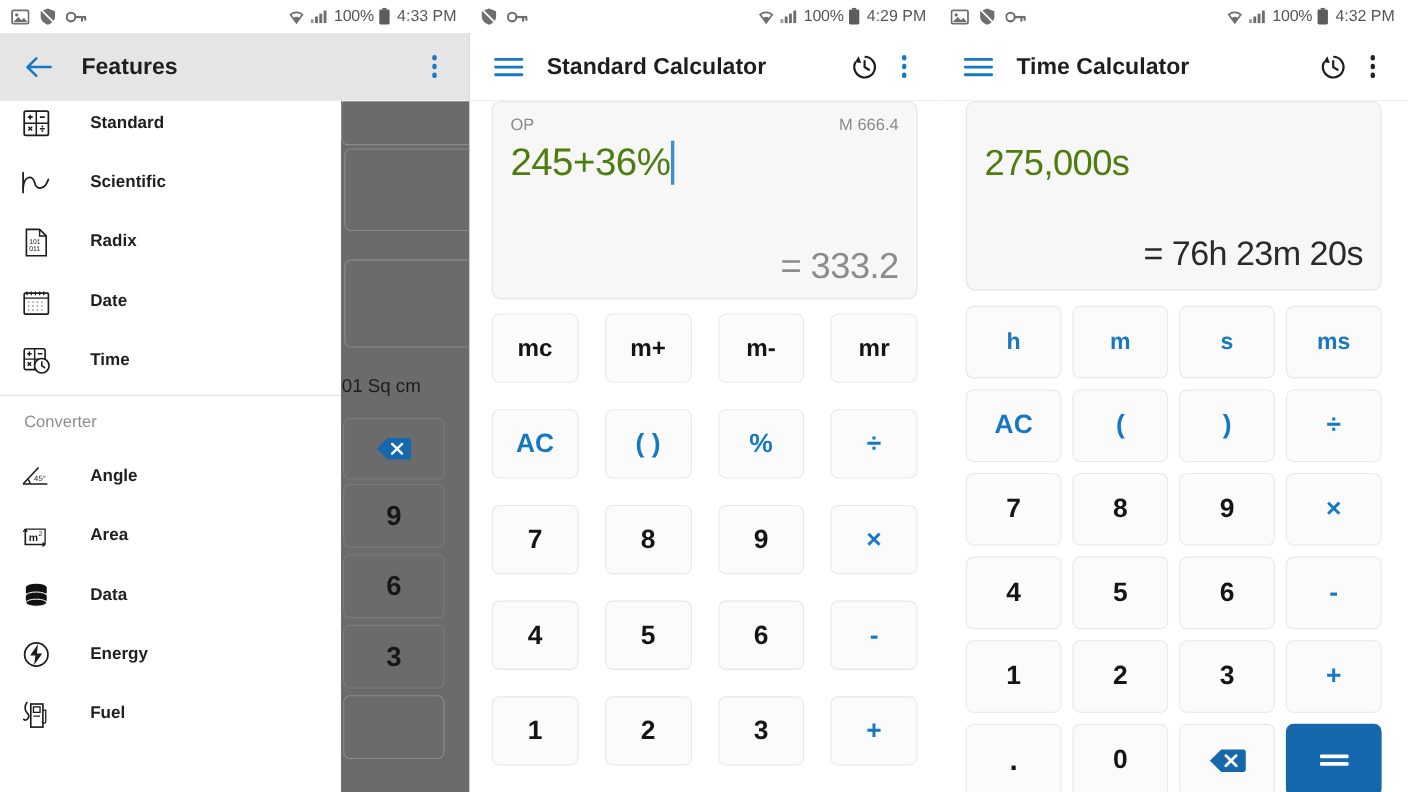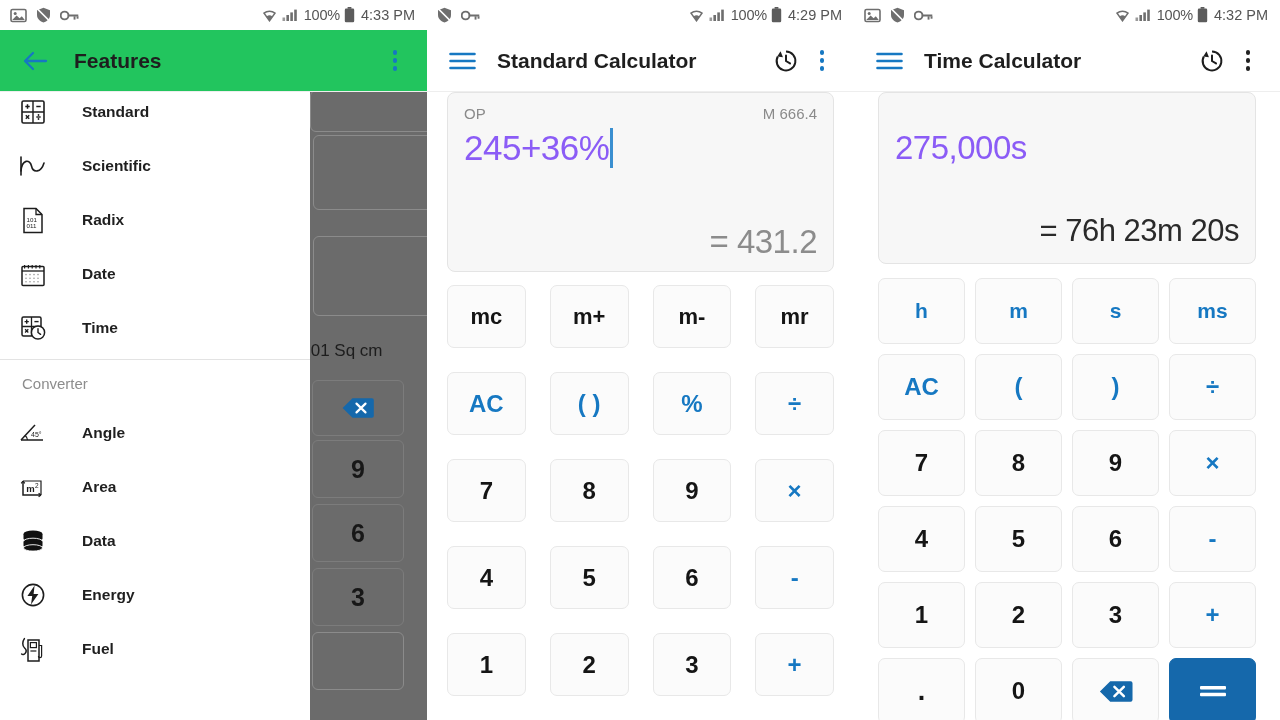--- a/index.html
+++ b/index.html
@@ -79,21 +79,21 @@
   
   .calc-body { position: absolute; top: 92px; left: 0; right: 0; bottom: 0; padding: 0 20px; }
   .panel-3 .calc-body { padding: 0 24px; }
   .display {
     position: relative; height: 180px; background: #f7f7f7;
     border: 1px solid #e4e4e4; border-radius: 8px; padding: 12px 16px 10px 16px;
   }
   .disp-top { display: flex; align-items: flex-start; font-size: 15px; color: #8a8a8a; }
   .disp-top .mem { margin-left: auto; }
   .expr {
-    margin-top: 6px; font-size: 35px; color: #8b5cf6;
+    margin-top: 6px; font-size: 35px; color: #4d7c0f;
     display: flex; align-items: center; letter-spacing: -0.5px;
   }
   .caret {
     display: inline-block; width: 2.5px; height: 40px; background: #3a8fd0; margin-left: 1px;
   }
   .result {
     position: absolute; right: 16px; bottom: 10px;
     font-size: 33px; color: #8c8c8c; letter-spacing: -0.5px; white-space: nowrap;
   }
   .panel-3 .expr { font-size: 33px; margin-top: 24px; }
@@ -194,21 +194,21 @@
         </div>
       <div class="bg-key" style="left:312px; top:504px; width:92px; height:58px;">
           <span>6</span>
         </div>
       <div class="bg-key" style="left:312px; top:568px; width:92px; height:58px;">
           <span>3</span>
         </div>
       <div class="bg-card" style="left:312px; top:632px; width:92px; height:58px;"></div>
     </div>
 
-    <div class="appbar" style="position:absolute; top:30px; left:0; right:0; z-index:6; background:#22c55e;">
+    <div class="appbar" style="position:absolute; top:30px; left:0; right:0; z-index:6; background:#e5e5e5;">
       <div class="nav-btn">
         <svg width="26" height="22" viewBox="0 0 26 22">
             <path d="M24 11 H3.5 M11 3 L3 11 L11 19" fill="none" stroke="#1678c2" stroke-width="2.3" stroke-linecap="round" stroke-linejoin="round"></path>
           </svg>
       </div>
       <div class="title">Features</div>
       <div class="spacer"></div>
       <div class="act">
         <span class="kebab">
             <i></i>
@@ -432,21 +432,21 @@
     <div class="calc-body">
       <div class="display">
         <div class="disp-top">
           <span>OP</span>
           <span class="mem">M 666.4</span>
         </div>
         <div class="expr">
           <span>245+36%</span>
             <span class="caret"></span>
         </div>
-        <div class="result">= 431.2</div>
+        <div class="result">= 333.2</div>
       </div>
       <div class="keypad">
           <div class="key mem">
             <span>mc</span>
           </div>
           <div class="key mem">
             <span>m+</span>
           </div>
           <div class="key mem">
             <span>m-</span>

